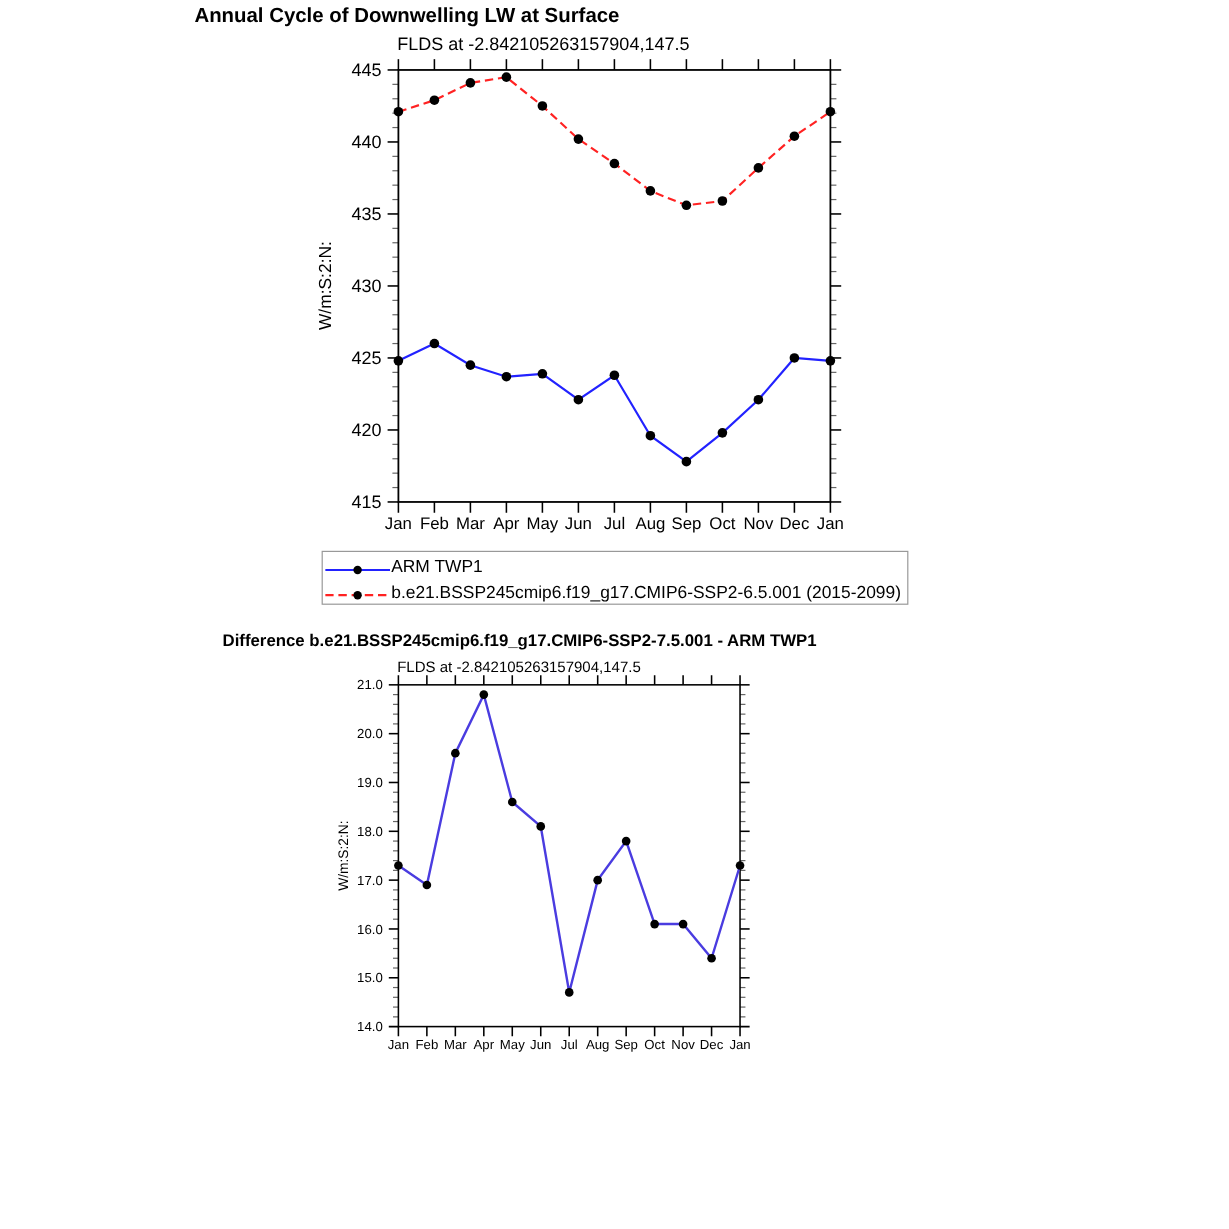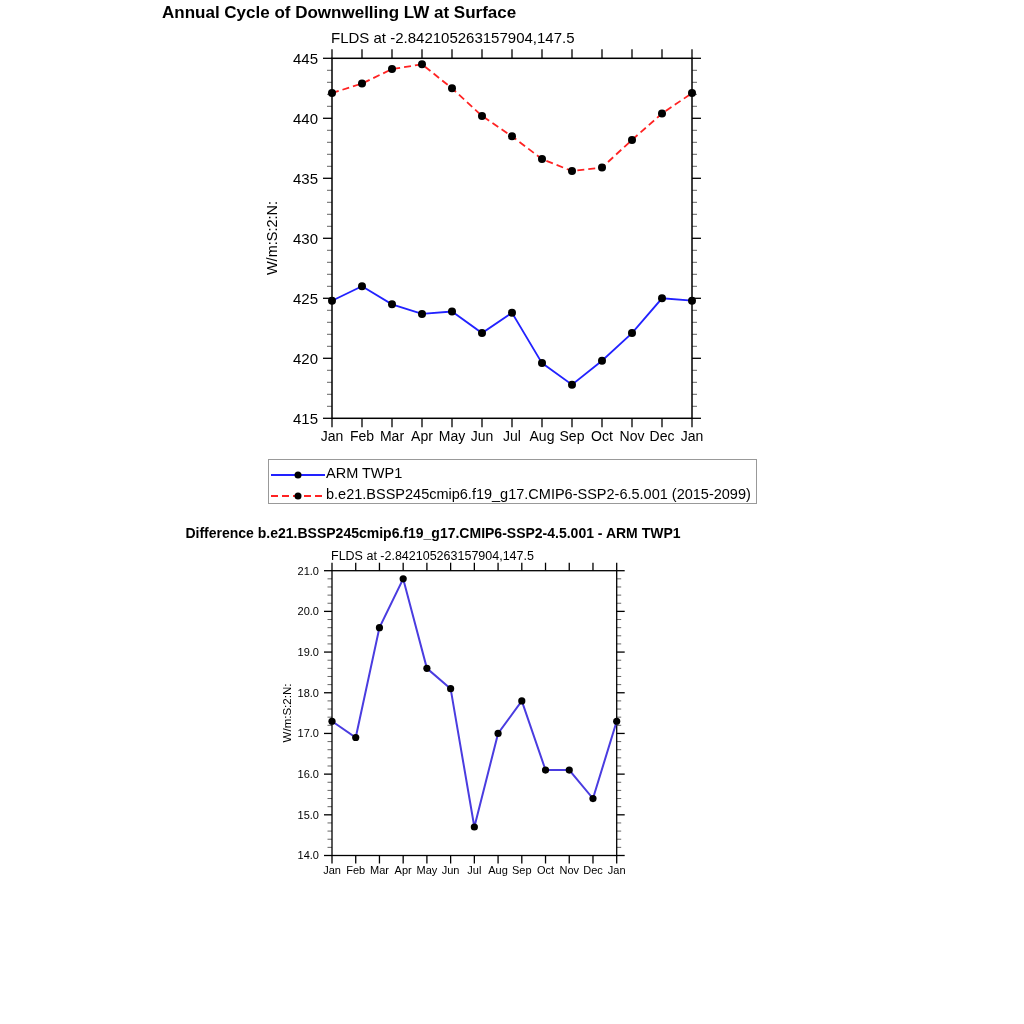--- a/index.html
+++ b/index.html
@@ -336,16 +336,16 @@
     </div>
     <div class="legend-row">
       <svg class="legend-swatch" xmlns="http://www.w3.org/2000/svg">
           <line x1="0" y1="6" x2="54" y2="6" stroke="#ff2222" stroke-width="1.8" stroke-dasharray="7,4"></line>
           <circle cx="27" cy="6" r="3.5" fill="#000000"></circle>
         </svg>
       <span class="legend-label">b.e21.BSSP245cmip6.f19_g17.CMIP6-SSP2-6.5.001 (2015-2099)</span>
     </div>
   </div>
 
-  <div class="t-abs" id="chart2-title">Difference b.e21.BSSP245cmip6.f19_g17.CMIP6-SSP2-4.5.001 - ARM TWP1</div>
+  <div class="t-abs" id="chart2-title">Difference b.e21.BSSP245cmip6.f19_g17.CMIP6-SSP2-7.5.001 - ARM TWP1</div>
   <div class="t-abs" id="chart2-subtitle">FLDS at -2.842105263157904,147.5</div>
   <div class="t-abs" id="chart2-ylabel">W/m:S:2:N:</div>
 </div>
 
 </body></html>

